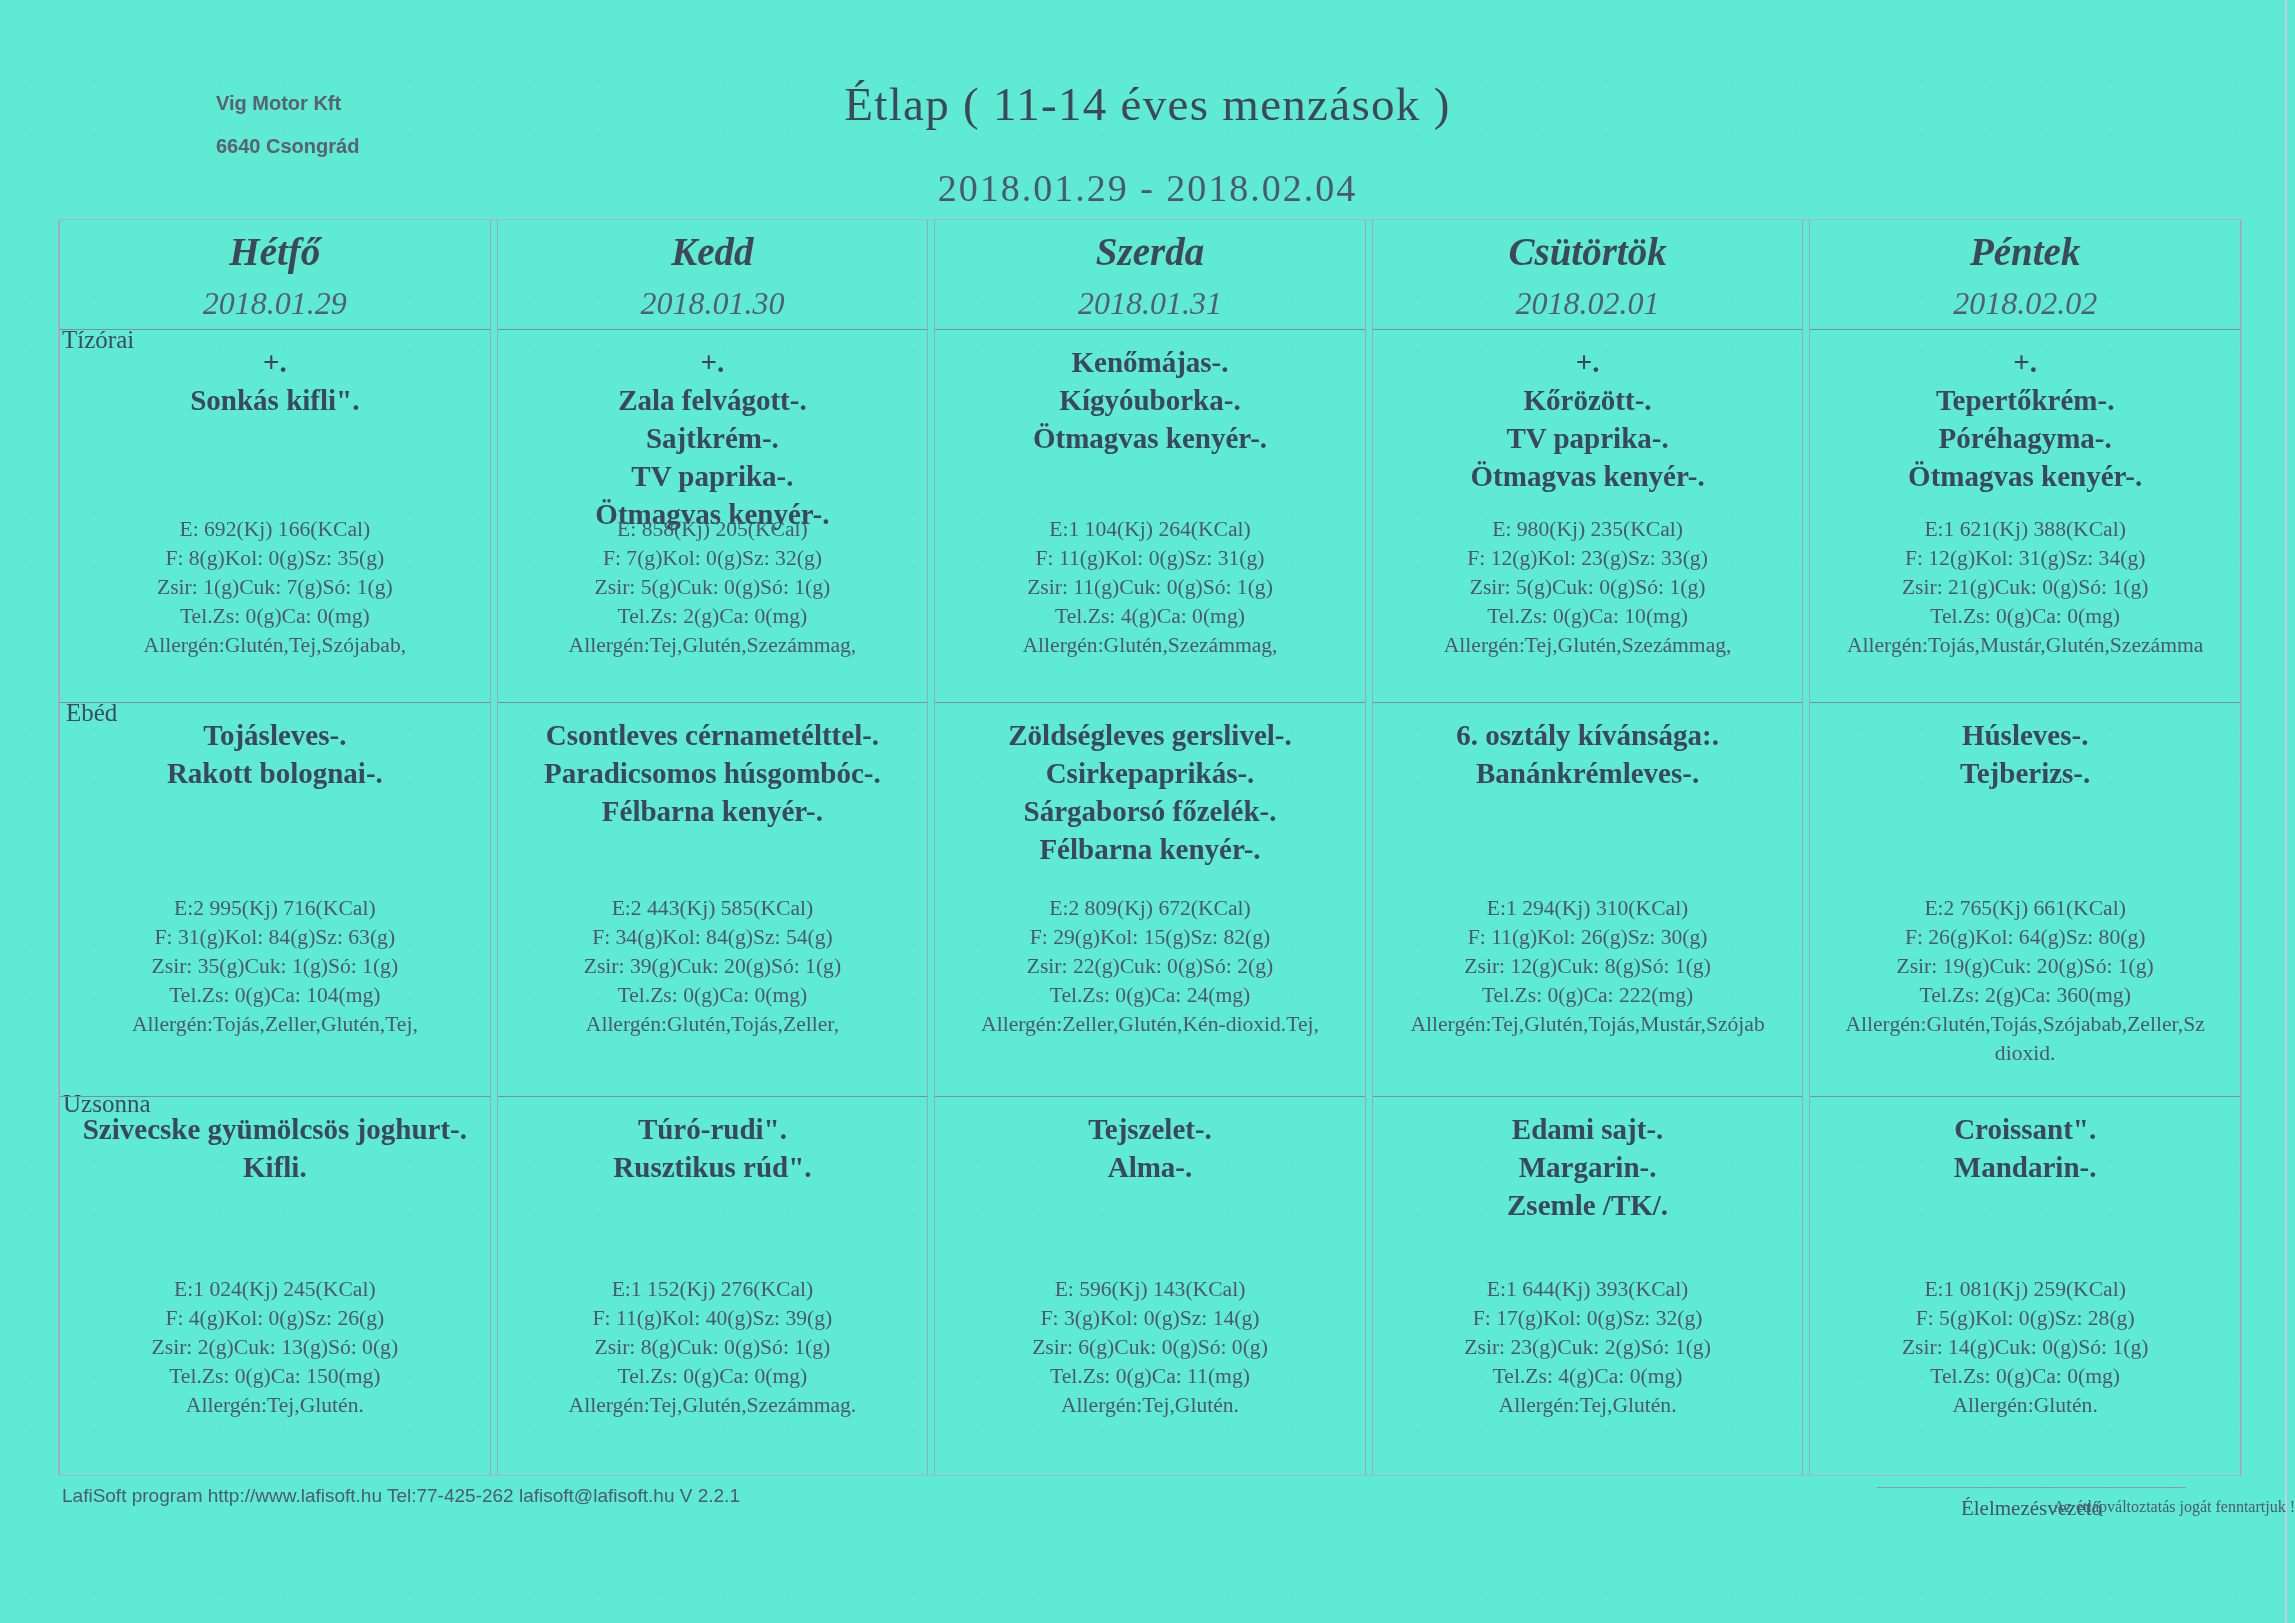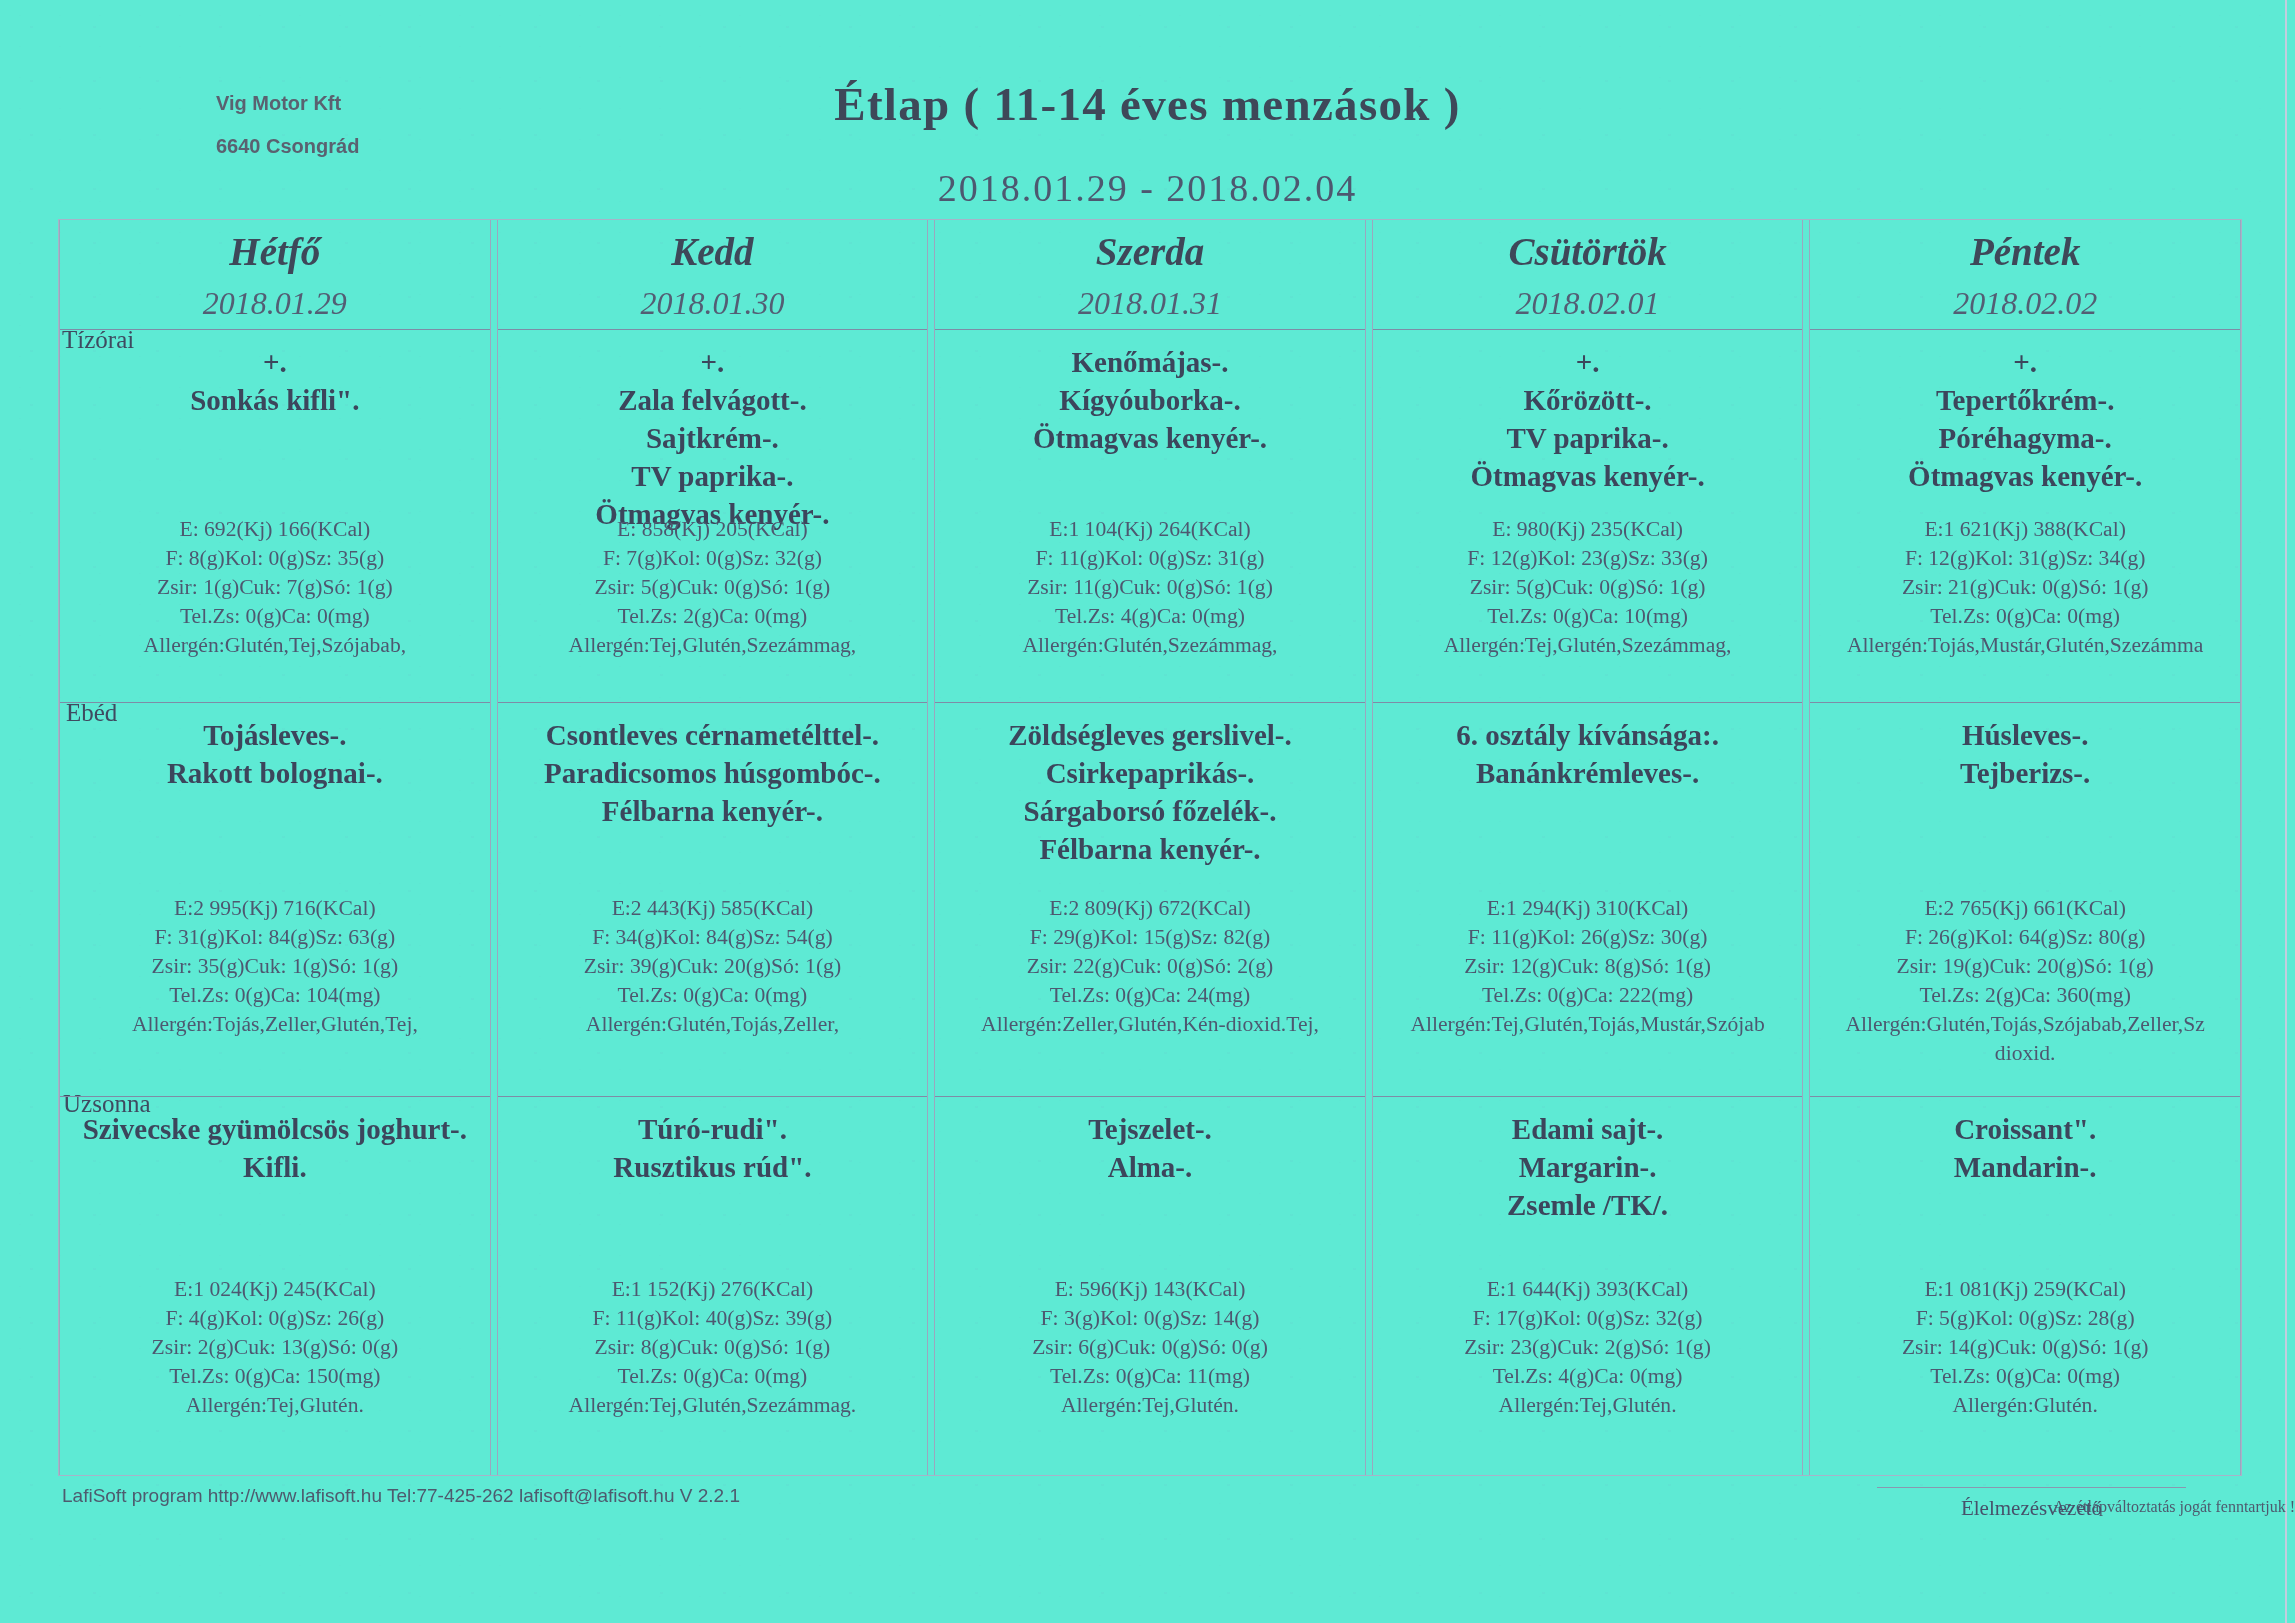--- a/index.html
+++ b/index.html
@@ -20,21 +20,21 @@
   }
   .scan-edge{position:absolute;right:7.9px;top:0;bottom:0;width:2px;background:#c3cddd;}
 
   .company{
     position:absolute;left:216px;top:82px;
     font-family:"Liberation Sans","DejaVu Sans",sans-serif;
     font-weight:bold;font-size:20px;line-height:43px;color:#5a6170;
   }
   .title{
     position:absolute;left:0;right:0;top:77px;text-align:center;
-    font-size:47px;font-weight:bold;letter-spacing:1.3px;color:#3e4859;
+    font-size:47px;font-weight:normal;letter-spacing:1.3px;color:#3e4859;
   }
   .date-range{
     position:absolute;left:0;right:0;top:158px;text-align:center;
     font-size:38px;letter-spacing:2px;color:#4d5870;margin-top:8px;
   }
 
   .menu-table{
     position:absolute;left:58px;top:219px;width:2184px;height:1257px;
     border:1.3px solid #a7b3c8;
     display:flex;gap:5.9px;box-sizing:border-box;

